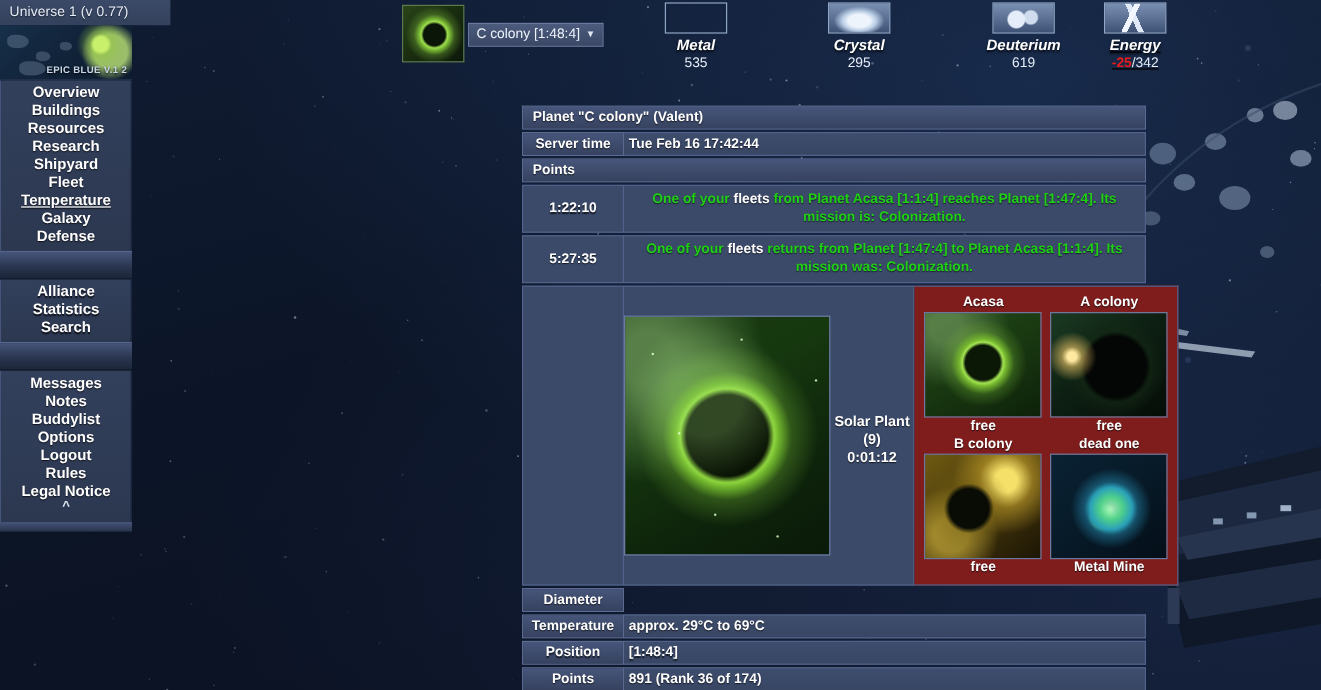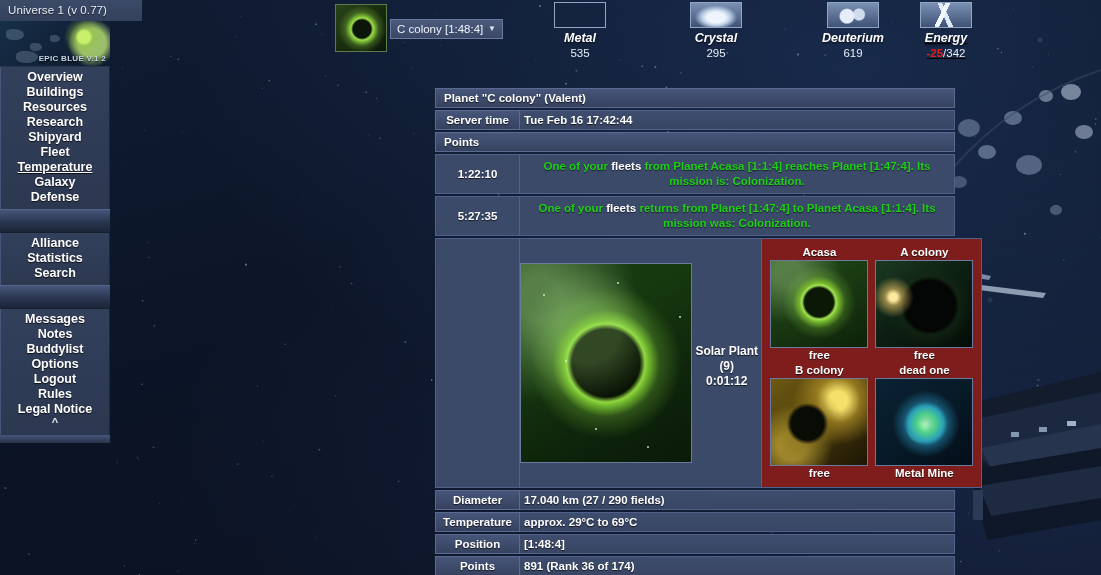--- a/index.html
+++ b/index.html
@@ -739,21 +739,20 @@
           <div class="pg-img pg-deadone"></div>
           <div class="pg-status">Metal Mine</div>
         </div>
       </div>
     </div>
   </div>
 
   <div id="stats">
     <div class="row">
       <div class="lbl">Diameter</div>
-      <div class="val-cell">17.040 km (27 / 290 fields)</div>
     </div>
     <div class="row">
       <div class="lbl">Temperature</div>
       <div class="val-cell">approx. 29°C to 69°C</div>
     </div>
     <div class="row">
       <div class="lbl">Position</div>
       <div class="val-cell">[1:48:4]</div>
     </div>
     <div class="row">

